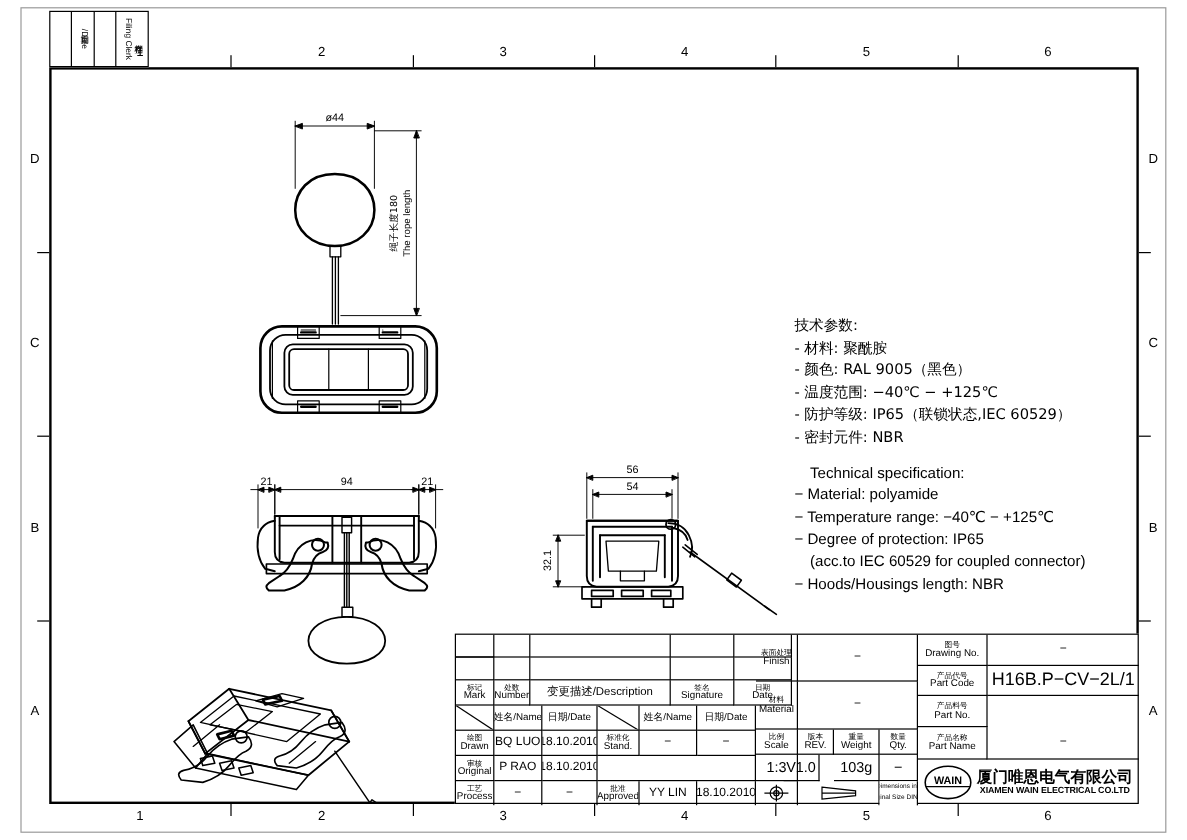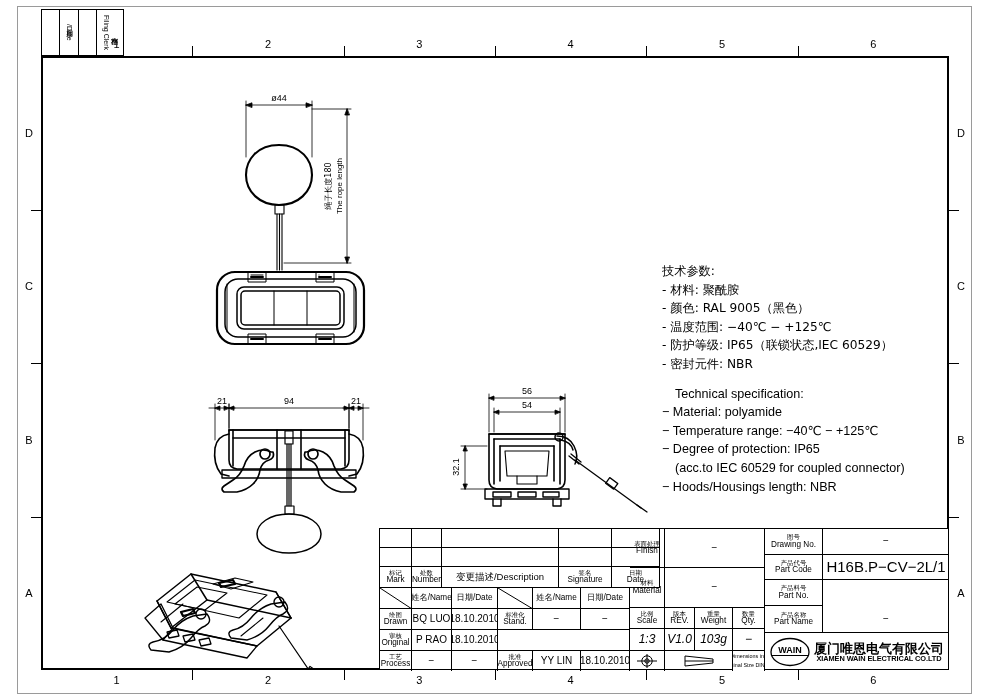--- a/index.html
+++ b/index.html
@@ -41,21 +41,21 @@
 
   
   #tb{position:absolute;left:379px;top:528px;width:570px;height:142px;
       border:1px solid #000;box-sizing:border-box;background:#fff;}
   #tb div.cell{position:absolute;box-sizing:border-box;
       border-right:1px solid #000;border-bottom:1px solid #000;
       display:flex;flex-direction:column;align-items:center;justify-content:center;
       overflow:hidden;text-align:center;line-height:1.02;}
   .c2{font-size:6.4px;font-family:"DejaVu Sans",sans-serif;white-space:nowrap;}
   .e2{font-size:8.2px;white-space:nowrap;}
-  .big{font-size:12px;white-space:nowrap;font-style:italic;}
+  .big{font-size:12px;white-space:nowrap;}
   .mid{font-size:10px;white-space:nowrap;}
   .nb-r{border-right:none !important;}
   .nb-b{border-bottom:none !important;}
   .diag{position:absolute;}
   .logo-cn{font-family:"DejaVu Sans",sans-serif;font-size:13px;font-weight:bold;
            white-space:nowrap;}
   .logo-en{font-size:7.4px;font-weight:bold;white-space:nowrap;letter-spacing:-0.1px;}
   .dimnote{font-size:6.4px;line-height:9px;white-space:nowrap;}
 </style>
 </head>
@@ -482,21 +482,21 @@
       <span class="e2">Weight</span>
     </div>
     <div class="cell" style="left:353px;top:79px;width:32px;height:21px">
       <span class="c2">数量</span>
       <span class="e2">Qty.</span>
     </div>
 
     <div class="cell" style="left:250px;top:100px;width:35px;height:22px">
       <span class="big">1:3</span>
     </div>
-    <div class="cell" style="left:285px;top:100px;width:30px;height:22px">
+    <div class="cell" style="left:273px;top:100px;width:30px;height:22px">
       <span class="big">V1.0</span>
     </div>
     <div class="cell" style="left:315px;top:100px;width:38px;height:22px">
       <span class="big">103g</span>
     </div>
     <div class="cell" style="left:353px;top:100px;width:32px;height:22px">
       <span class="big">−</span>
     </div>
 
     <div class="cell nb-b" style="left:250px;top:122px;width:35px;height:20px">

